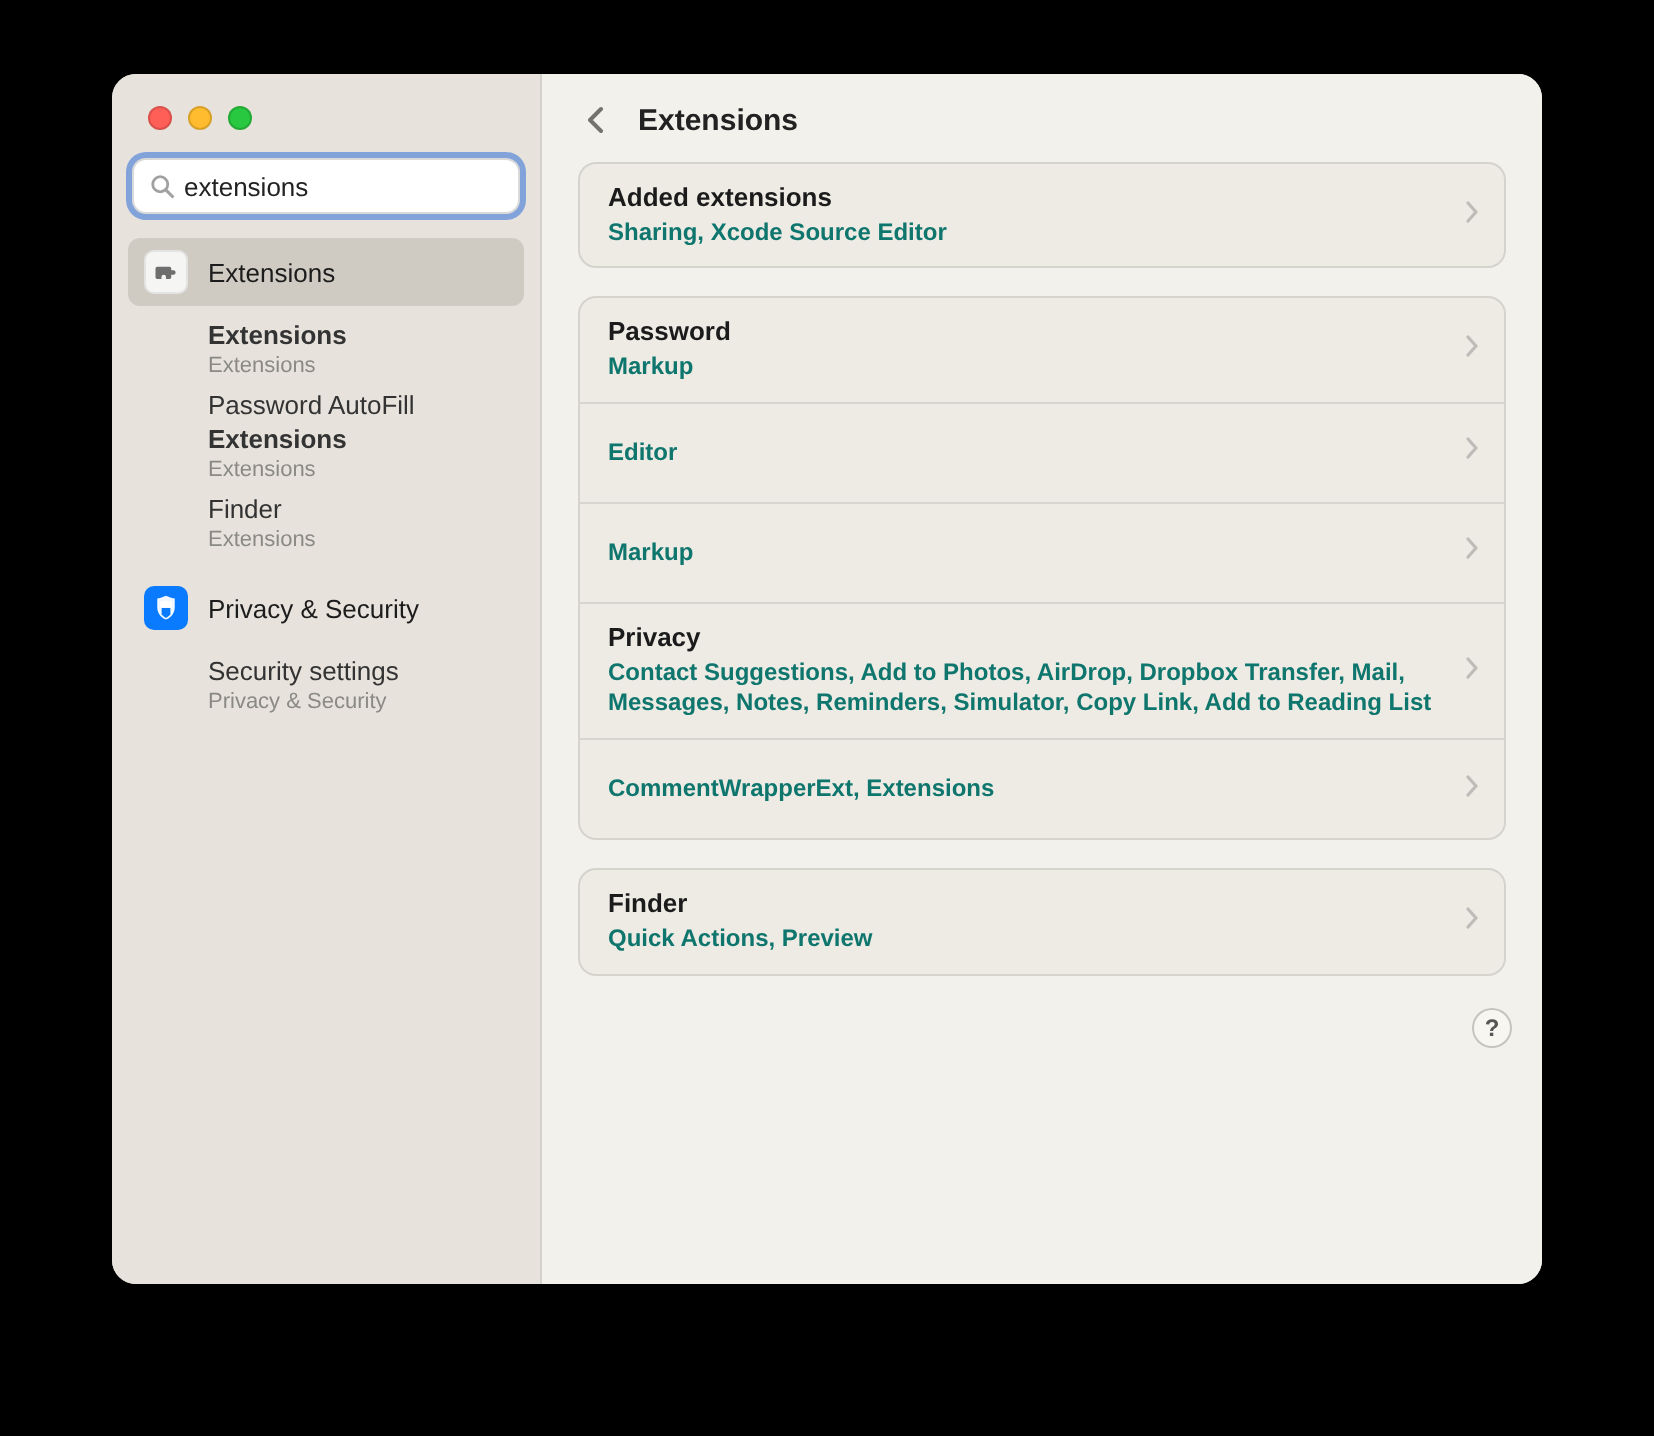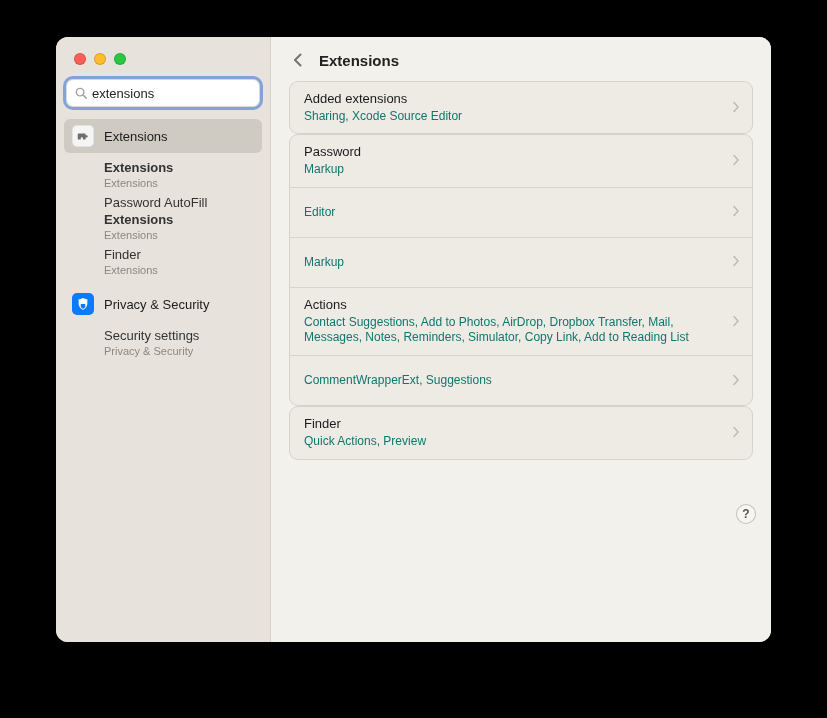--- a/index.html
+++ b/index.html
@@ -68,21 +68,23 @@
       display: flex; align-items: center; gap: 12px;
       padding: 14px 18px 12px 18px;
     }
     .back { width: 18px; height: 18px; display:flex; align-items:center; justify-content:center; opacity:0.75;}
     .header-title { font-size: 15px; font-weight: 700; color: #222; }
     .scroll { padding: 0 18px 18px 18px; overflow-y:auto; }
     .group {
       background: #edebe4;
       border: 1px solid rgba(0,0,0,0.1);
       border-radius: 9px;
+      margin-bottom: 14px;
       overflow: hidden;
+      font-weight: bold;
     }
     .row {
       display: flex; align-items: center;
       padding: 9px 12px 9px 14px;
       border-top: 1px solid rgba(0,0,0,0.09);
       min-height: 50px;
     }
     .row:first-child { border-top: none; }
     .row .text { flex: 1; min-width: 0; }
     .row .title { font-size: 13px; color: #1b1b1b; line-height: 1.3;}
@@ -206,30 +208,30 @@
           <div class="row">
             <div class="text">
               <div class="subtitle">Markup</div>
             </div>
             <div class="chev"><svg width="8" height="12" viewBox="0 0 8 12">
                 <path d="M2 1.5 L6 6 L2 10.5" fill="none" stroke="#777" stroke-width="1.6" stroke-linecap="round" stroke-linejoin="round"></path>
               </svg></div>
           </div>
           <div class="row">
             <div class="text">
-              <div class="title">Actions</div>
+              <div class="title">Privacy</div>
               <div class="subtitle">Contact Suggestions, Add to Photos, AirDrop, Dropbox Transfer, Mail, Messages, Notes, Reminders, Simulator, Copy Link, Add to Reading List</div>
             </div>
             <div class="chev"><svg width="8" height="12" viewBox="0 0 8 12">
                 <path d="M2 1.5 L6 6 L2 10.5" fill="none" stroke="#777" stroke-width="1.6" stroke-linecap="round" stroke-linejoin="round"></path>
               </svg></div>
           </div>
           <div class="row">
             <div class="text">
-              <div class="subtitle">CommentWrapperExt, Suggestions</div>
+              <div class="subtitle">CommentWrapperExt, Extensions</div>
             </div>
             <div class="chev"><svg width="8" height="12" viewBox="0 0 8 12">
                 <path d="M2 1.5 L6 6 L2 10.5" fill="none" stroke="#777" stroke-width="1.6" stroke-linecap="round" stroke-linejoin="round"></path>
               </svg></div>
           </div>
         </div>
         <div class="group">
           <div class="row">
             <div class="text">
               <div class="title">Finder</div>

